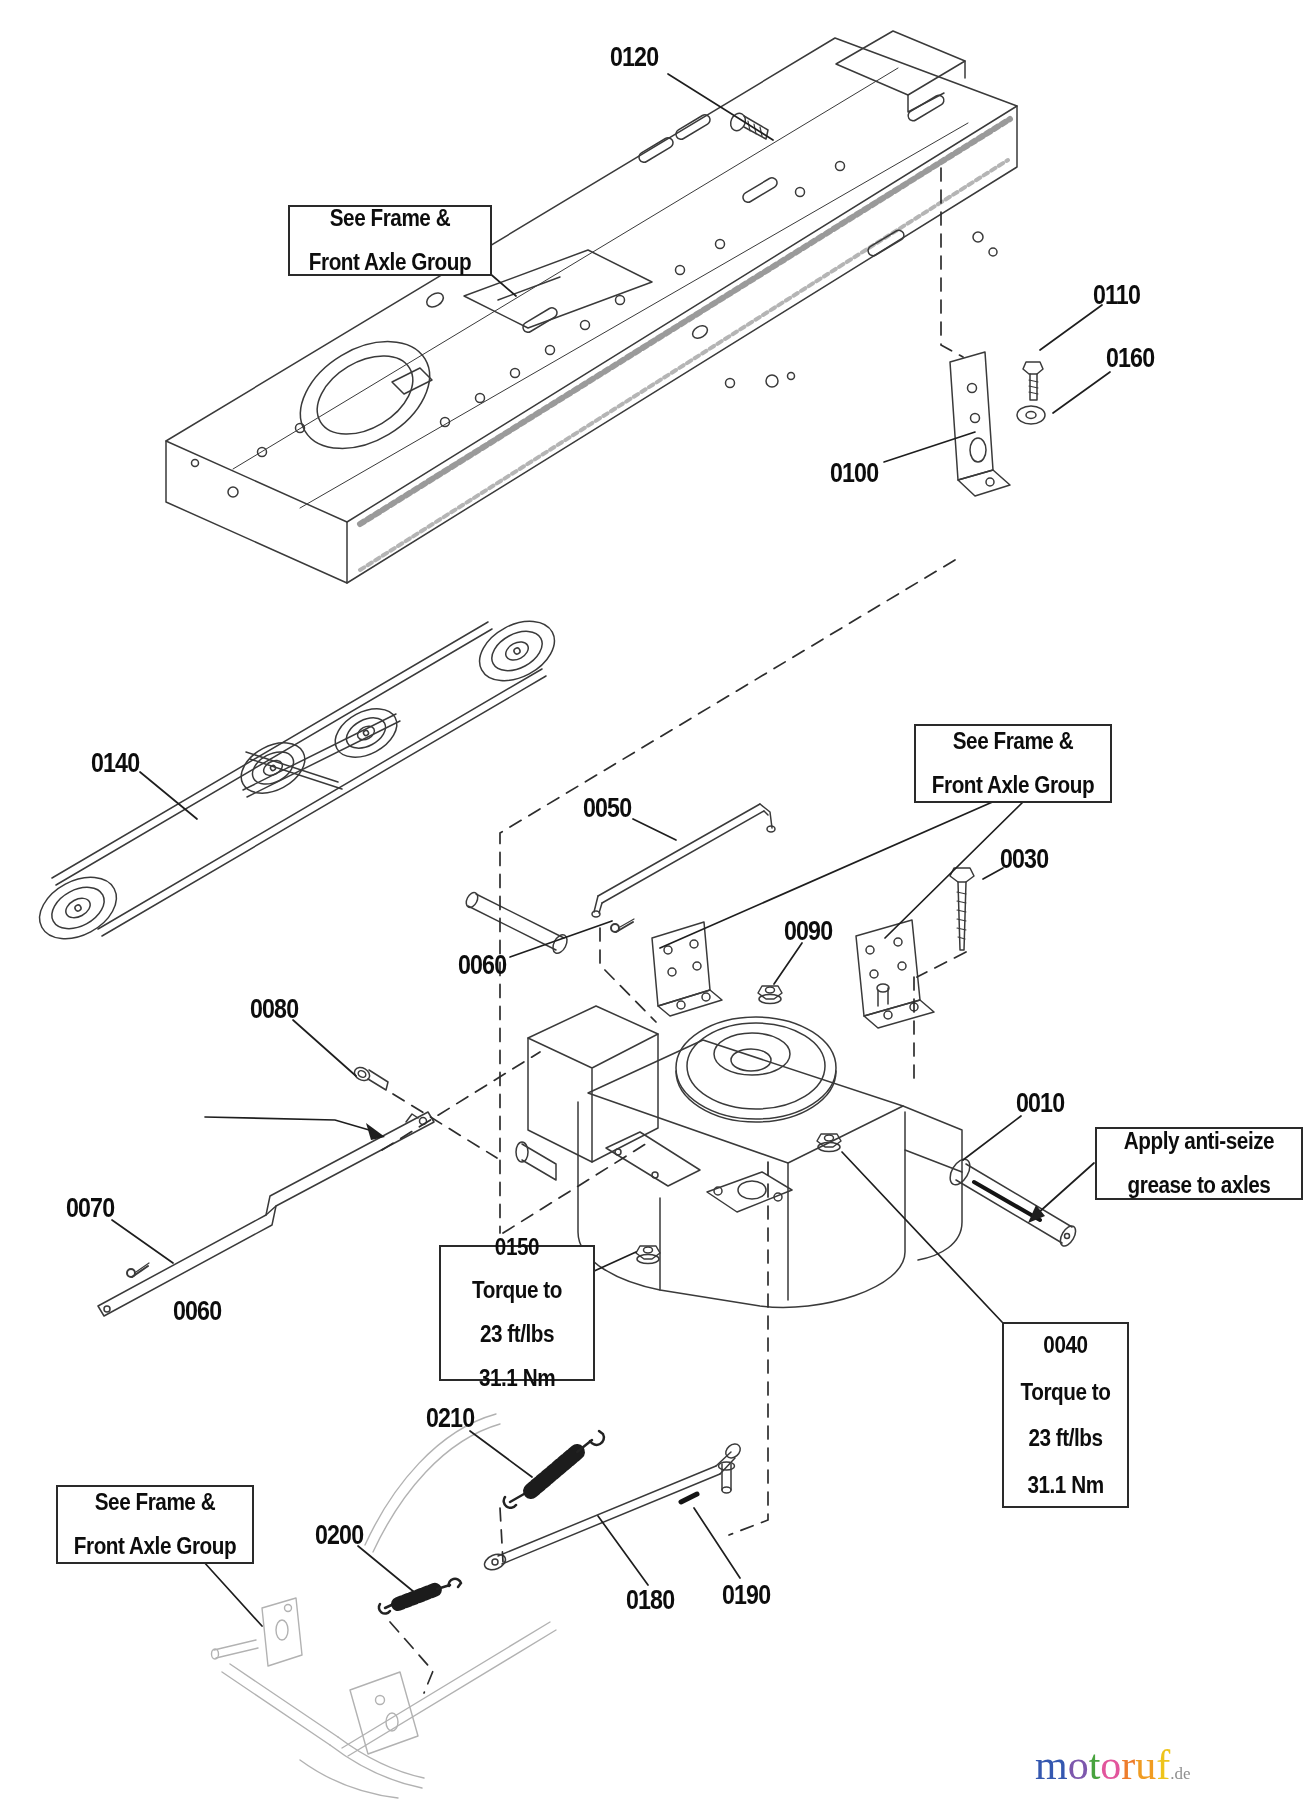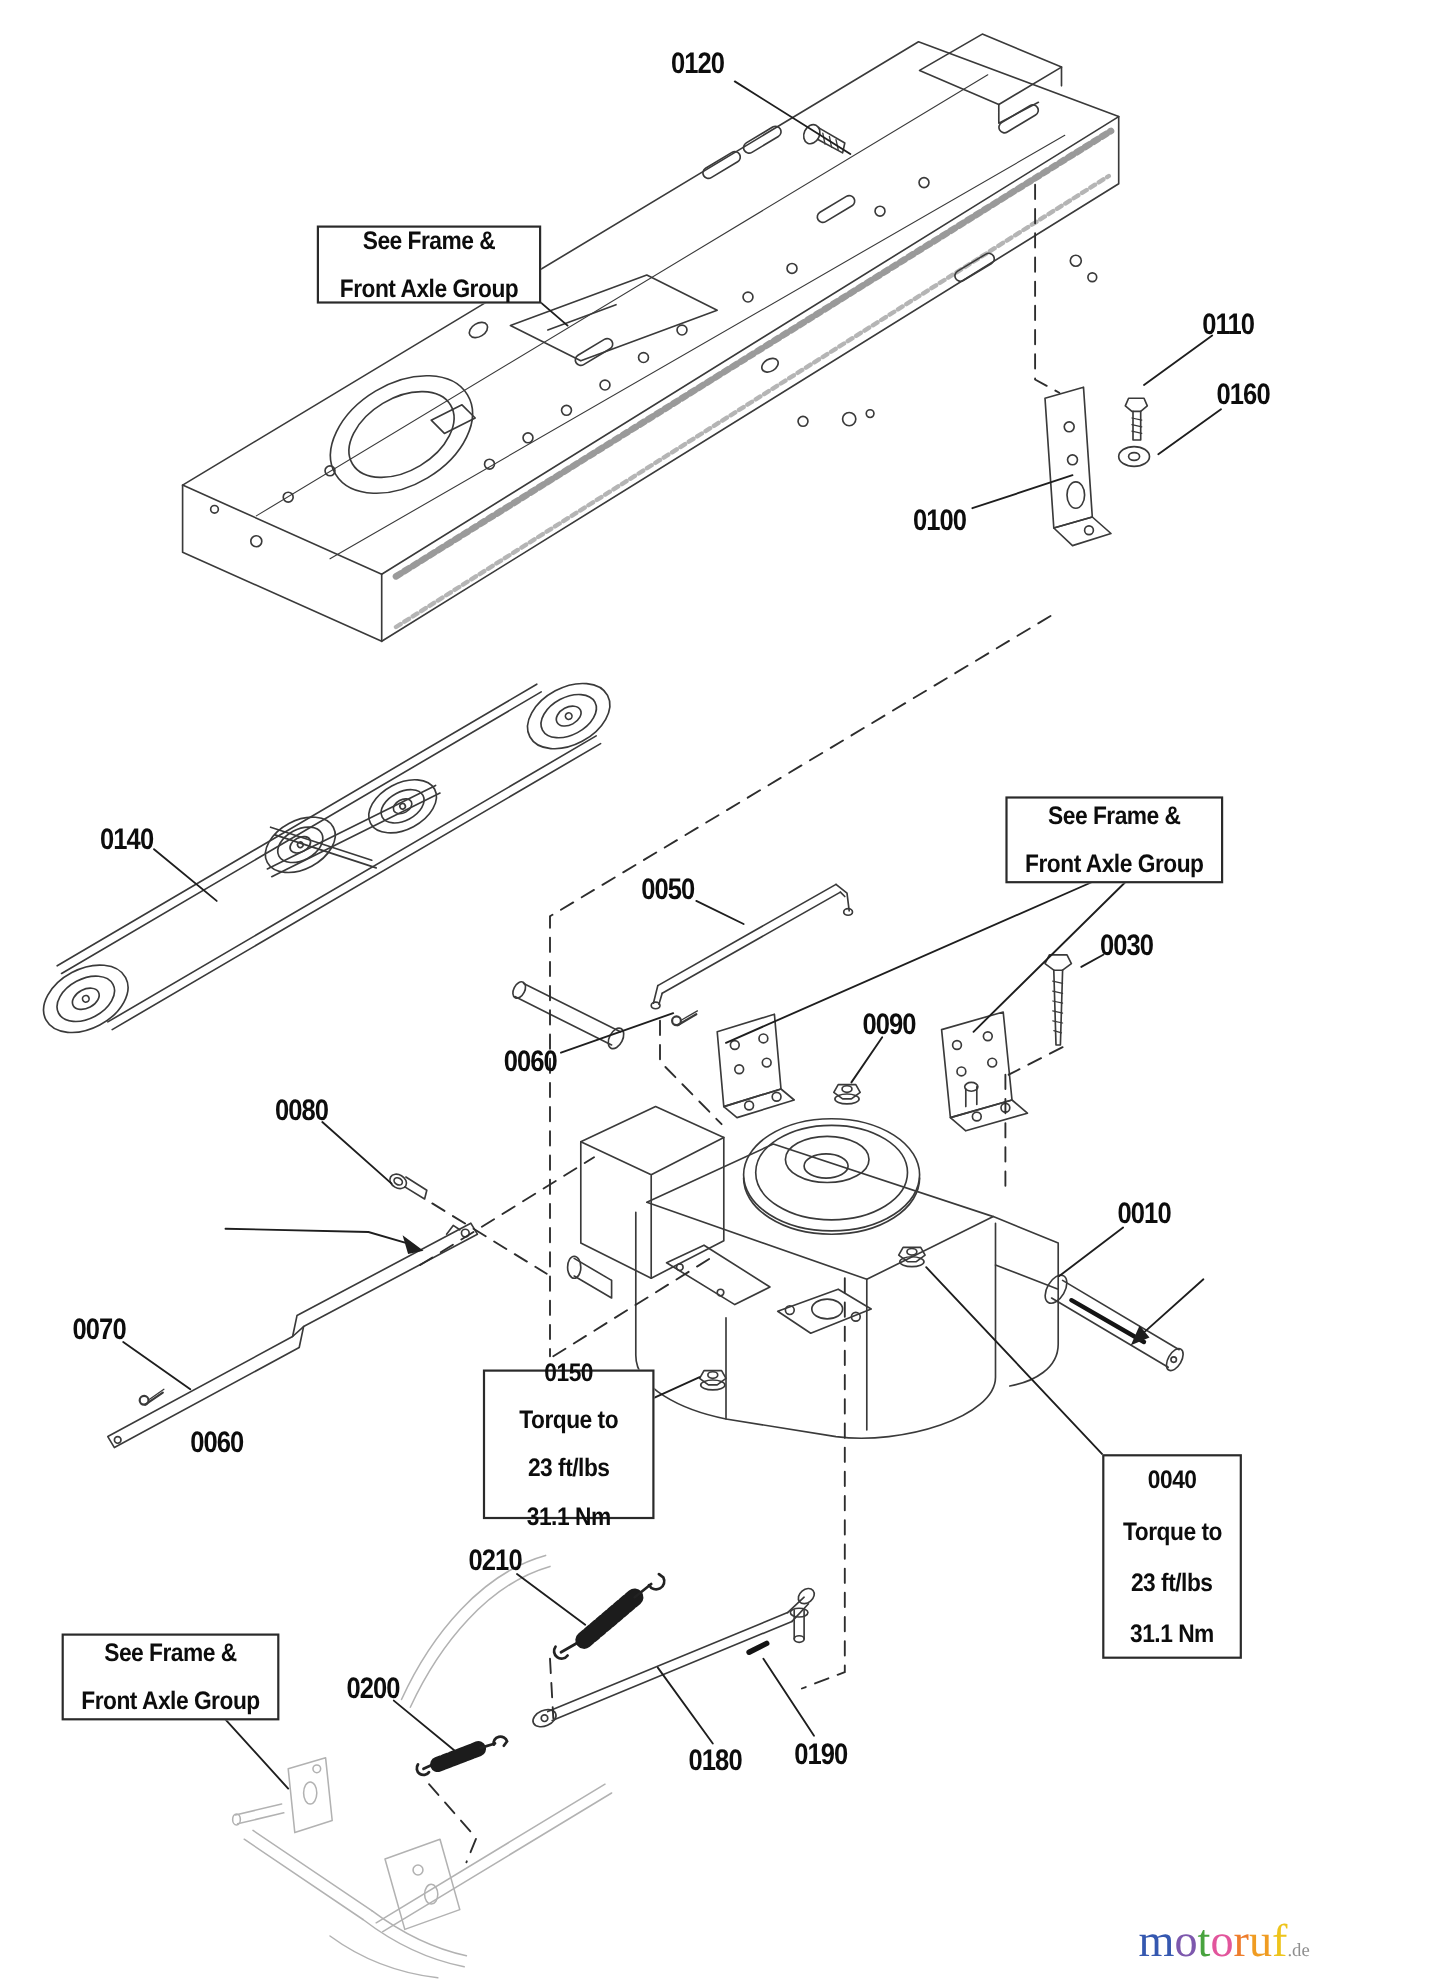--- a/index.html
+++ b/index.html
@@ -5,21 +5,21 @@
   html,body{margin:0;padding:0;background:#fff;}
   .stage{position:relative;width:1316px;height:1800px;background:#fff;overflow:hidden;
          font-family:"Liberation Sans",sans-serif;border-radius:26px;}
   svg.art{position:absolute;left:0;top:0;}
   .plabel{position:absolute;font-weight:bold;font-size:27px;color:#0d0d0d;
           transform:scaleX(.86);transform-origin:left top;letter-spacing:-1px;white-space:nowrap;}
   .callout{position:absolute;border:2px solid #2a2a2a;background:#fff;z-index:3;
            display:flex;flex-direction:column;justify-content:center;text-align:center;
            font-weight:bold;font-size:23px;color:#0d0d0d;line-height:1.38;gap:12px;}
   .callout .cline{transform:scaleX(.9);transform-origin:center;letter-spacing:-.5px;white-space:nowrap;}
-  .callout.tall{line-height:1.5;align-items:center;}
+  .callout.tall{line-height:1.5;}
   .brand{position:absolute;left:1035px;top:1744px;font-family:"Liberation Serif",serif;
          font-weight:normal;font-size:42px;line-height:1;letter-spacing:0;}
   .brand .brand-suffix{font-size:17px;color:#8f8f8f;letter-spacing:0;}
 </style>
 </head>
 <body>
 
 <div class="stage">
 
 <svg class="art" width="1316" height="1800" viewBox="0 0 1316 1800">
@@ -362,20 +362,24 @@
   <div class="cline">Front Axle Group</div>
 </div>
 
 
 <div class="callout" style="left:914px;top:724px;width:194px;height:75px">
   <div class="cline">See Frame &amp;</div>
   <div class="cline">Front Axle Group</div>
 </div>
 
 
+<div class="callout" style="left:1095px;top:1127px;width:204px;height:69px">
+  <div class="cline">Apply anti-seize</div>
+  <div class="cline">grease to axles</div>
+</div>
 
 <div class="callout" style="left:439px;top:1245px;width:152px;height:132px">
   <div class="cline">0150</div>
   <div class="cline">Torque to</div>
   <div class="cline">23 ft/lbs</div>
   <div class="cline">31.1 Nm</div>
 </div>
 
 <div class="callout tall" style="left:1002px;top:1322px;width:123px;height:182px">
   <div class="cline">0040</div>

